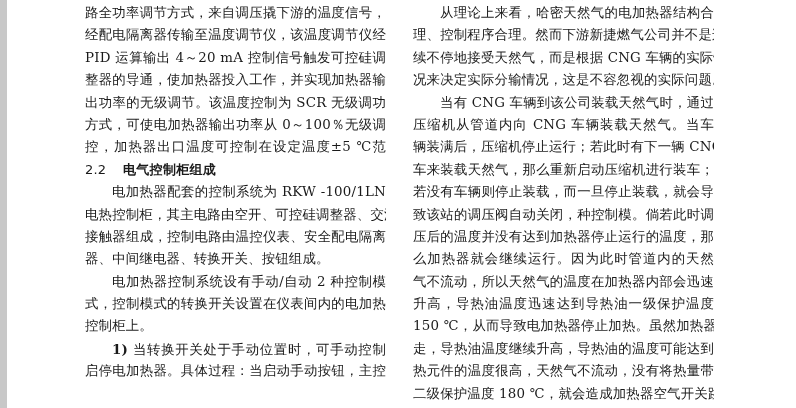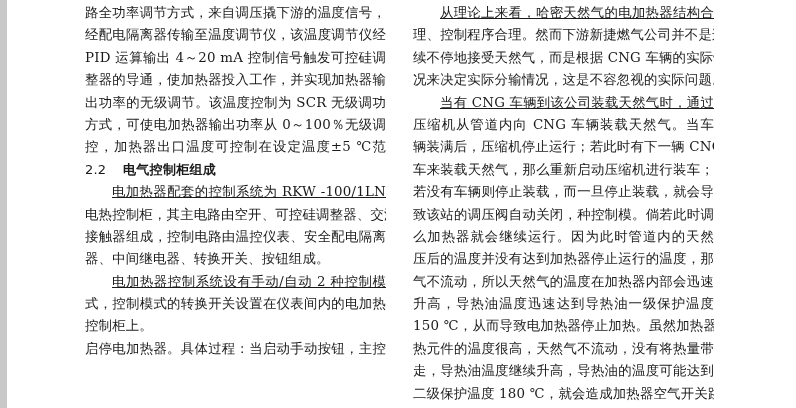--- a/index.html
+++ b/index.html
@@ -36,21 +36,21 @@
     font-size: 13.4px;
     white-space: nowrap;
     text-align: justify;
     text-align-last: justify;
     letter-spacing: 0.2px;
     overflow: hidden;
   }
   .line.last {
     text-align-last: left;
   }
-  .indent { padding-left: 27px; text-decoration: underline; }
+  .indent { padding-left: 27px; }
   .heading {
     font-family: "DejaVu Sans", "Liberation Sans", sans-serif;
     font-weight: bold;
     font-size: 13px;
     text-align: left;
     text-align-last: left;
   }
   .heading .num {
     display: inline-block;
     width: 38px;
@@ -92,36 +92,37 @@
   </div>
   <div class="line indent">电加热器配套的控制系统为 RKW -100/1LN</div>
   <div class="line">电热控制柜，其主电路由空开、可控硅调整器、交流</div>
   <div class="line">接触器组成，控制电路由温控仪表、安全配电隔离</div>
   <div class="line last">器、中间继电器、转换开关、按钮组成。</div>
 
   <div class="line indent">电加热器控制系统设有手动/自动 2 种控制模</div>
   <div class="line">式，控制模式的转换开关设置在仪表间内的电加热</div>
   <div class="line last">控制柜上。</div>
 
+  <div class="line indent"><span class="b">1)</span><span> 当转换开关处于手动位置时，可手动控制</span></div>
   <div class="line">启停电加热器。具体过程：当启动手动按钮，主控</div>
 </div>
 
 <div class="column col-right">
   <div class="line indent">从理论上来看，哈密天然气的电加热器结构合</div>
   <div class="line">理、控制程序合理。然而下游新捷燃气公司并不是连</div>
   <div class="line">续不停地接受天然气，而是根据 CNG 车辆的实际情</div>
   <div class="line last">况来决定实际分输情况，这是不容忽视的实际问题。</div>
 
   <div class="line indent">当有 CNG 车辆到该公司装载天然气时，通过</div>
   <div class="line">压缩机从管道内向 CNG 车辆装载天然气。当车</div>
   <div class="line">辆装满后，压缩机停止运行；若此时有下一辆 CNG</div>
   <div class="line">车来装载天然气，那么重新启动压缩机进行装车；</div>
   <div class="line">若没有车辆则停止装载，而一旦停止装载，就会导</div>
   <div class="line">致该站的调压阀自动关闭，种控制模。倘若此时调</div>
+  <div class="line">压后的温度并没有达到加热器停止运行的温度，那</div>
   <div class="line">么加热器就会继续运行。因为此时管道内的天然</div>
-  <div class="line">压后的温度并没有达到加热器停止运行的温度，那</div>
   <div class="line">气不流动，所以天然气的温度在加热器内部会迅速</div>
   <div class="line">升高，导热油温度迅速达到导热油一级保护温度</div>
   <div class="line">150 ℃，从而导致电加热器停止加热。虽然加热器</div>
+  <div class="line">走，导热油温度继续升高，导热油的温度可能达到</div>
   <div class="line">热元件的温度很高，天然气不流动，没有将热量带</div>
-  <div class="line">走，导热油温度继续升高，导热油的温度可能达到</div>
   <div class="line">二级保护温度 180 ℃，就会造成加热器空气开关跳</div>
 </div>
 
 </body></html>

